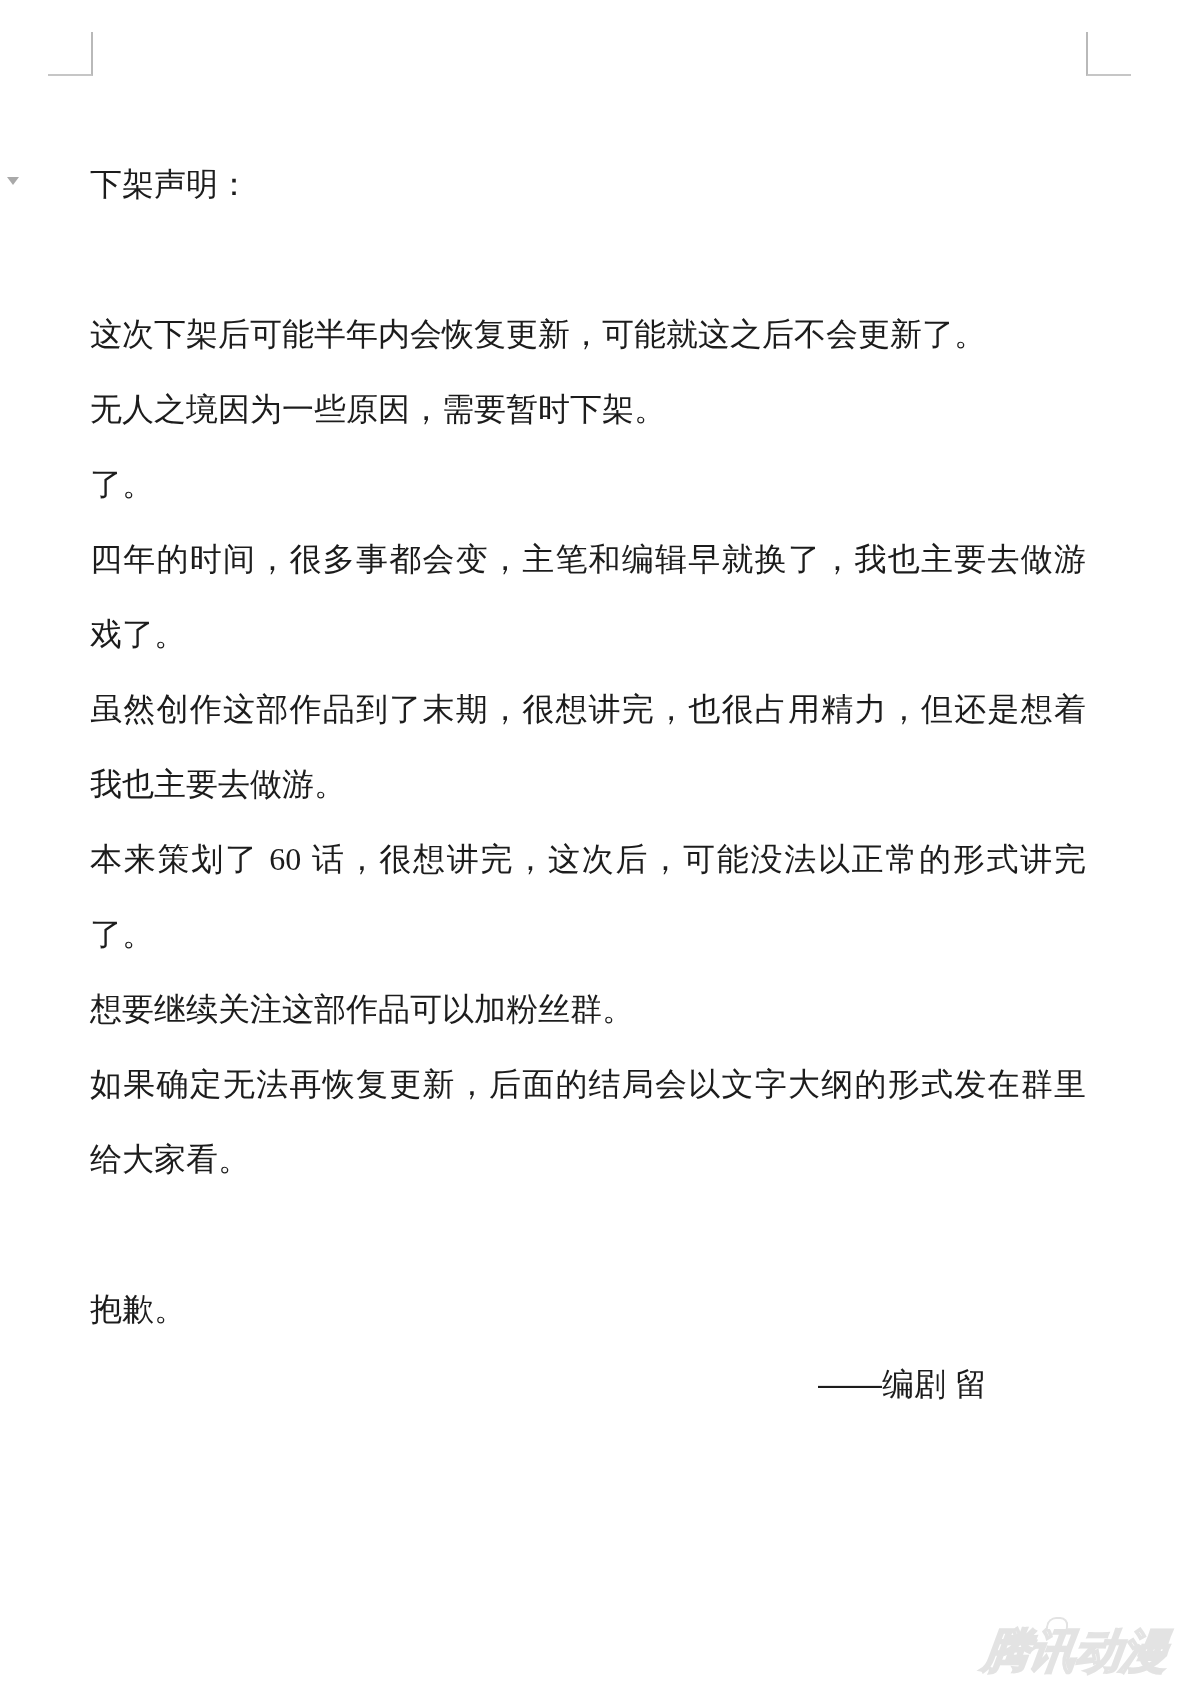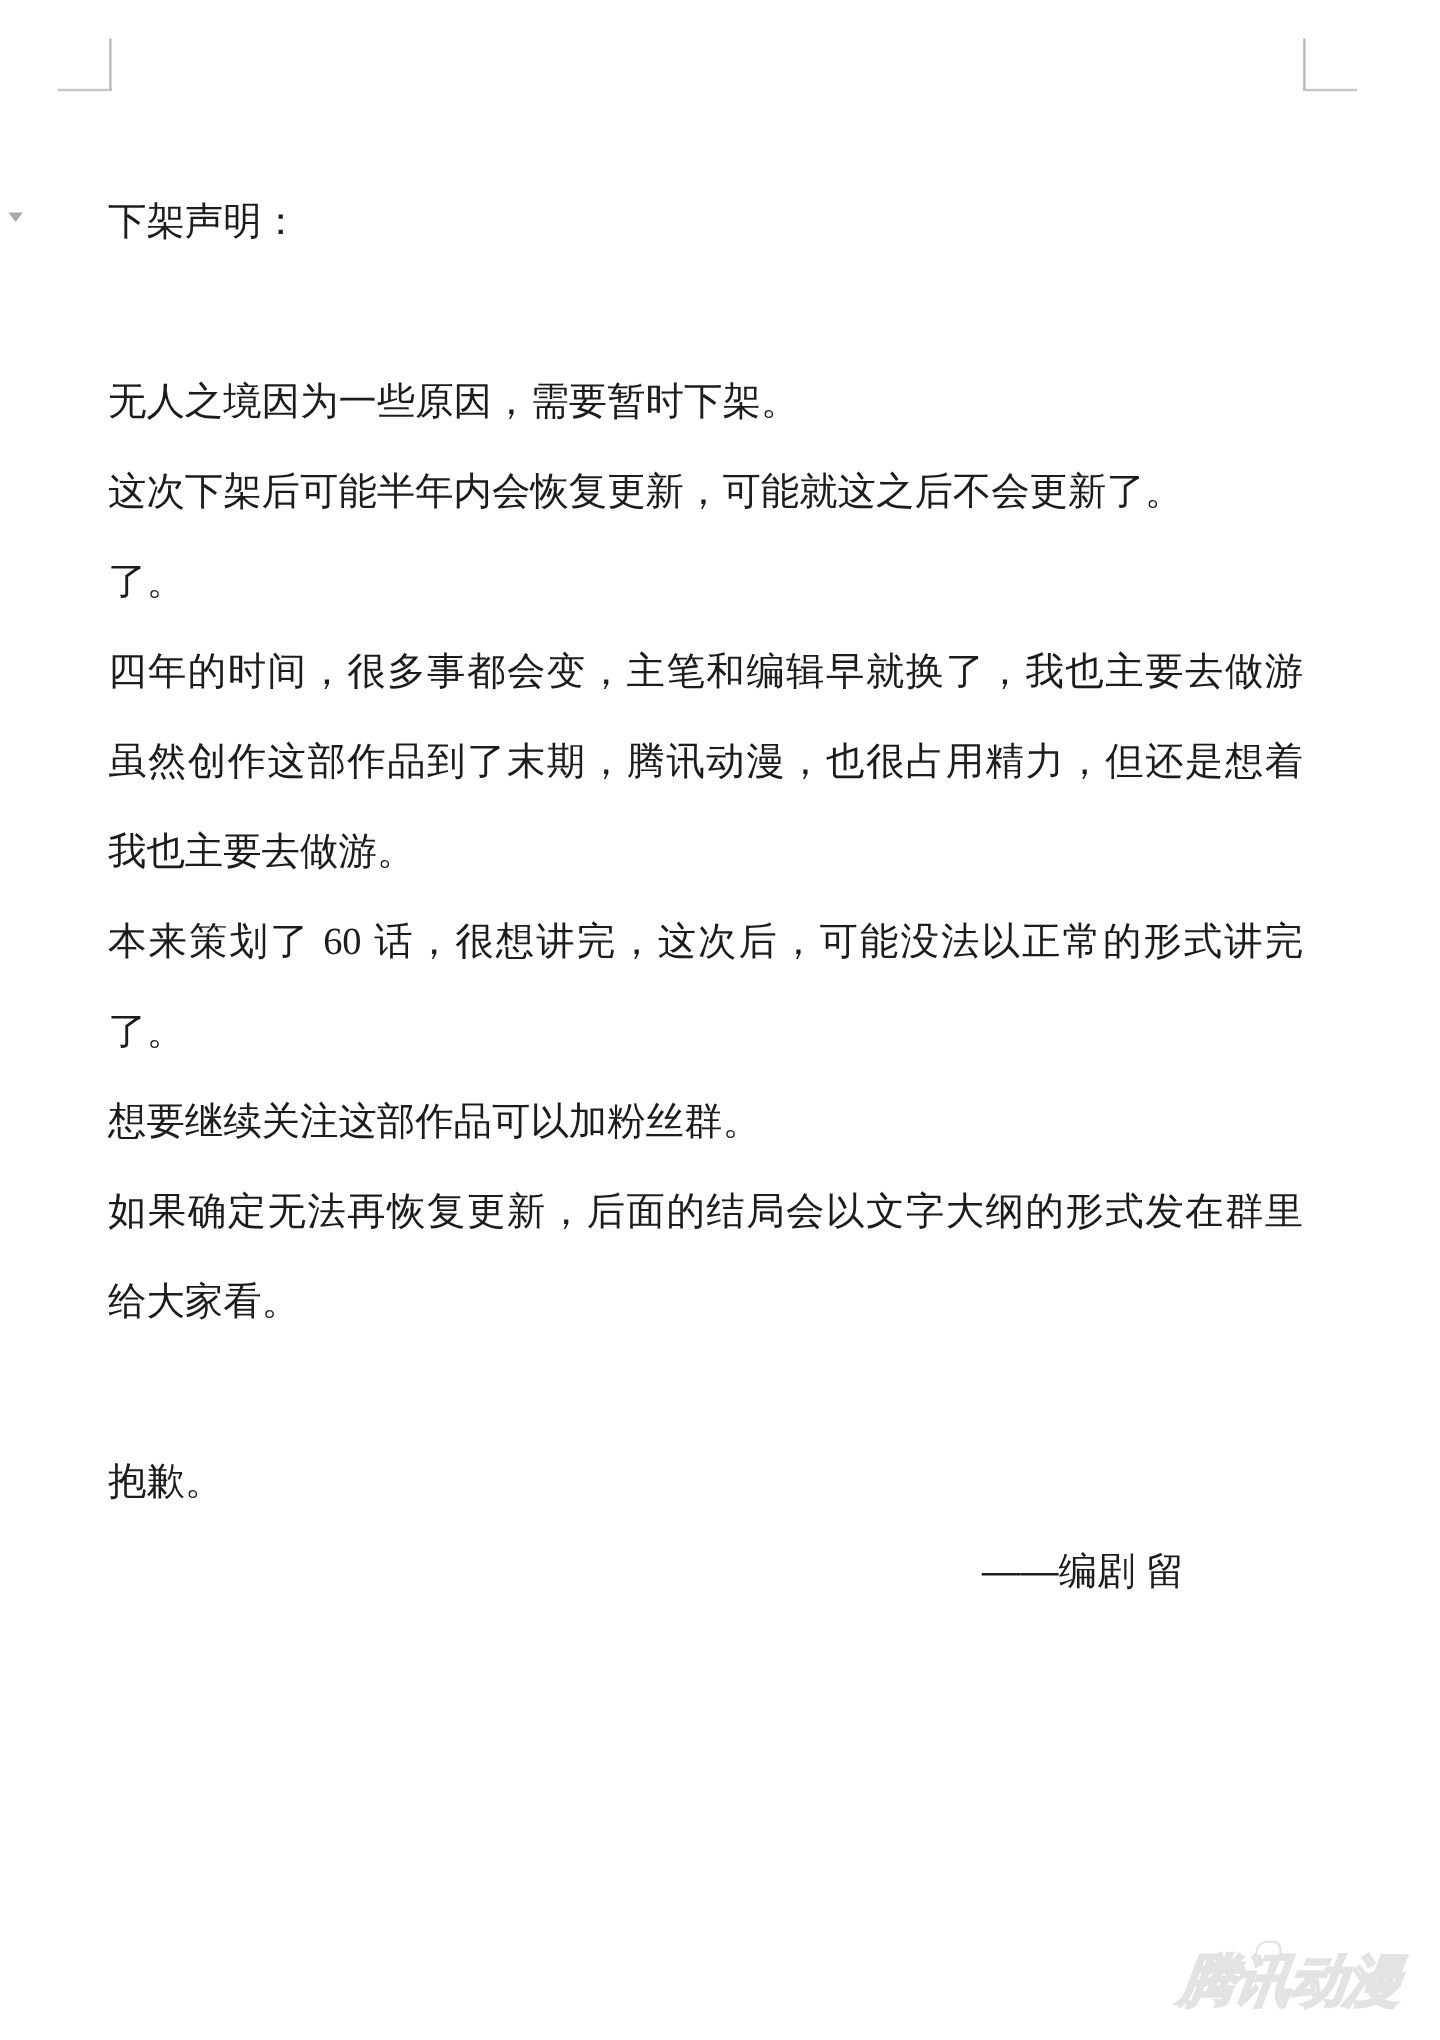--- a/index.html
+++ b/index.html
@@ -92,25 +92,26 @@
 <body>
 
 <div class="page">
   <div class="crop-mark tl"></div>
   <div class="crop-mark tr"></div>
   <div class="collapse-arrow"></div>
 
   <div class="content" id="doc-lines">
       <div class="ln">下架声明：</div>
       <div class="ln blank"></div>
+      <div class="ln">这次下架后可能半年内会恢复更新，可能就这之后不会更新了。</div>
       <div class="ln">无人之境因为一些原因，需要暂时下架。</div>
-      <div class="ln">这次下架后可能半年内会恢复更新，可能就这之后不会更新了。</div>
       <div class="ln">了。</div>
       <div class="ln justify">四年的时间，很多事都会变，主笔和编辑早就换了，我也主要去做游</div>
-      <div class="ln justify">虽然创作这部作品到了末期，腾讯动漫，也很占用精力，但还是想着</div>
+      <div class="ln">戏了。</div>
+      <div class="ln justify">虽然创作这部作品到了末期，很想讲完，也很占用精力，但还是想着</div>
       <div class="ln">我也主要去做游。</div>
       <div class="ln justify">本来策划了 <span class="num">60</span> 话，很想讲完，这次后，可能没法以正常的形式讲完</div>
       <div class="ln">了。</div>
       <div class="ln">想要继续关注这部作品可以加粉丝群。</div>
       <div class="ln justify">如果确定无法再恢复更新，后面的结局会以文字大纲的形式发在群里</div>
       <div class="ln">给大家看。</div>
       <div class="ln blank"></div>
       <div class="ln">抱歉。</div>
       <div class="ln signature">——编剧 留</div>
     </div>

